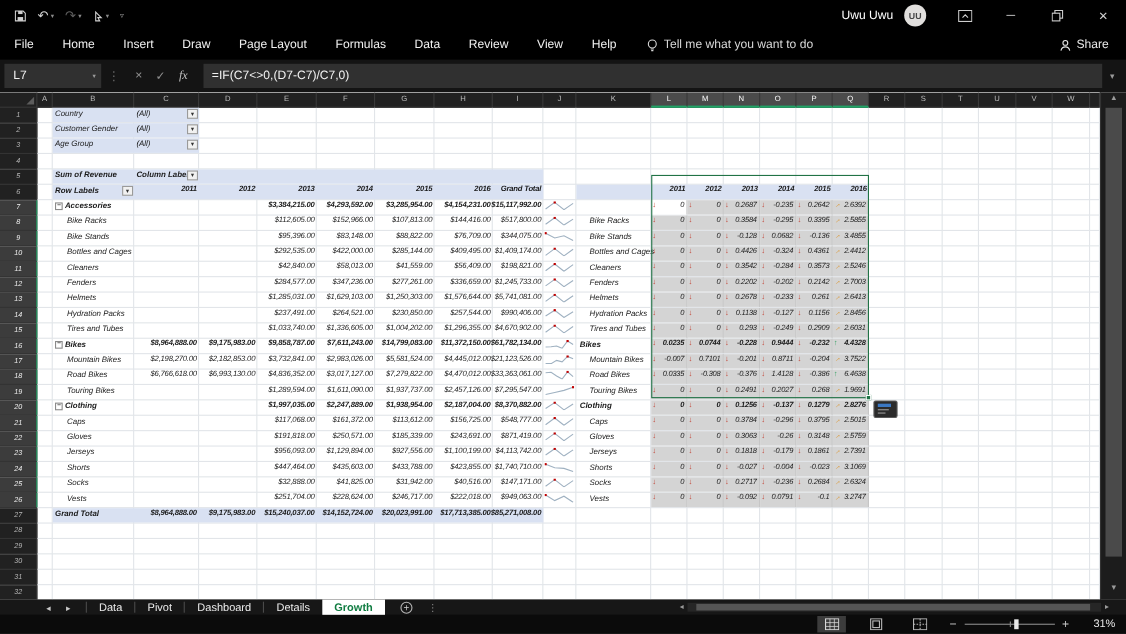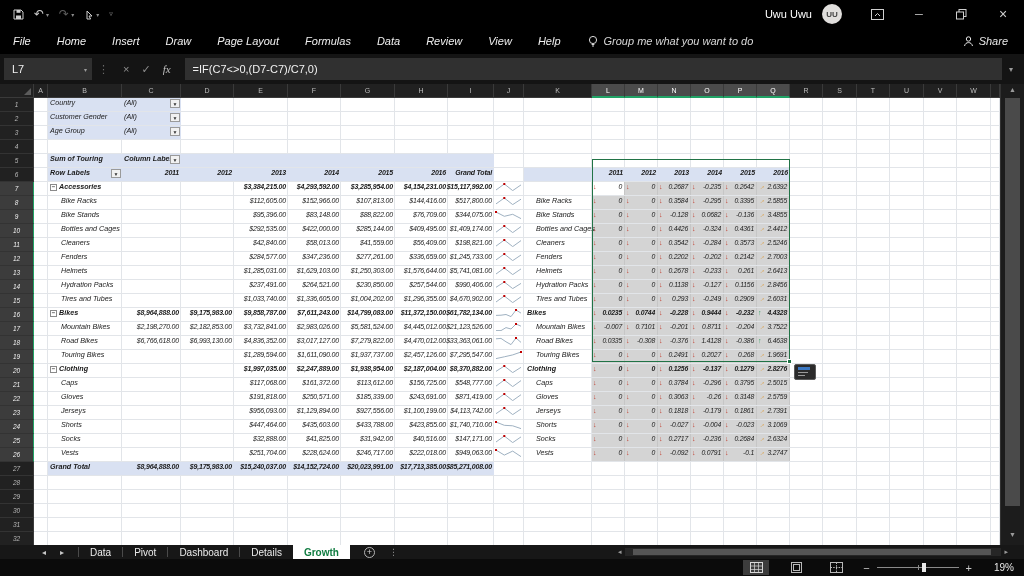--- a/index.html
+++ b/index.html
@@ -14,21 +14,21 @@
   .qat .caret{font-size:6px;color:#8a8a8a;margin-left:2px;}
   .qbtn.dim{color:#5f5f5f;}
   .win-title{position:absolute;left:0;right:0;text-align:center;font-size:11px;color:#fff;pointer-events:none;}
   .tb-right{margin-left:auto;display:flex;align-items:center;height:100%;}
   .user-name{font-size:11px;color:#fff;margin-right:10px;}
   .avatar{width:20px;height:20px;border-radius:50%;background:#e1dfdd;color:#444;font-size:8px;font-weight:bold;
           display:flex;align-items:center;justify-content:center;margin-right:14px;}
   .winbtn{width:42px;height:28px;display:flex;align-items:center;justify-content:center;color:#cfcfcf;font-size:11px;}
 
   
-  .rtabs{height:26px;display:flex;align-items:center;background:#000;font-size:11px;position:relative;font-style:italic;}
+  .rtabs{height:26px;display:flex;align-items:center;background:#000;font-size:11px;position:relative;}
   .rtab{padding:0 13px;color:#f0f0f0;height:100%;display:flex;align-items:center;}
   .tellme{display:flex;align-items:center;gap:6px;color:#d8d8d8;margin-left:14px;}
   .share{margin-left:auto;margin-right:16px;display:flex;align-items:center;gap:5px;color:#e8e8e8;}
 
   
   .fbar{height:30px;background:#141414;display:flex;align-items:center;padding:3px 4px;gap:0;}
   .namebox{width:88px;height:22px;background:#303030;display:flex;align-items:center;
            font-size:11px;color:#f0f0f0;padding-left:8px;position:relative;}
   .namebox .nb-caret{position:absolute;right:5px;font-size:6px;color:#9a9a9a;}
   .fsep{color:#6a6a6a;font-size:11px;padding:0 6px;}
@@ -165,21 +165,21 @@
     <span class="rtab">Formulas</span>
     <span class="rtab">Data</span>
     <span class="rtab">Review</span>
     <span class="rtab">View</span>
     <span class="rtab">Help</span>
     <span class="tellme">
       <svg width="10" height="13" viewBox="0 0 10 13">
           <circle cx="5" cy="5" r="3.6" fill="none" stroke="#d8d8d8"></circle>
           <path d="M3.6 9.5h2.8M4 11h2" stroke="#d8d8d8"></path>
         </svg>
-      <span>Group me what you want to do</span>
+      <span>Tell me what you want to do</span>
     </span>
     <span class="share">
       <svg width="11" height="11" viewBox="0 0 11 11">
           <circle cx="5.5" cy="3" r="2.2" fill="none" stroke="#e8e8e8"></circle>
           <path d="M1.5 10c.6-2.4 2.1-3.4 4-3.4s3.4 1 4 3.4" fill="none" stroke="#e8e8e8"></path>
         </svg>
       <span>Share</span>
     </span>
   </div>
 
@@ -284,21 +284,21 @@
             </div>
           </div>
           <div class="grow">
             <div class="rh">4</div>
             <div class="layer"></div>
           </div>
           <div class="grow">
             <div class="rh">5</div>
             <div class="layer">
               <div class="band" style="left: 14px; width: 446px;"></div>
-              <div class="tx b" style="left: 16px;">Sum of Touring</div>
+              <div class="tx b" style="left: 16px;">Sum of Revenue</div>
               <div class="tx b" style="left: 90px;">Column Labels</div>
               <div class="ddbtn" style="left: 136px;">▼</div>
             </div>
           </div>
           <div class="grow">
             <div class="rh">6</div>
             <div class="layer">
               <div class="band" style="left: 14px; width: 446px;"></div>
               <div class="tx b" style="left: 16px;">Row Labels</div>
               <div class="ddbtn" style="left: 77px;">▼</div>
@@ -1268,17 +1268,17 @@
           </svg>
       </span>
       <div class="zoomwrap">
         <span class="zminus">−</span>
         <div class="ztrack">
             <div class="ztick"></div>
             <div class="zthumb"></div>
           </div>
         <span class="zplus">+</span>
       </div>
-      <span class="zpct">19%</span>
+      <span class="zpct">31%</span>
     </div>
   </div>
 
 </div>
 
 </body></html>

